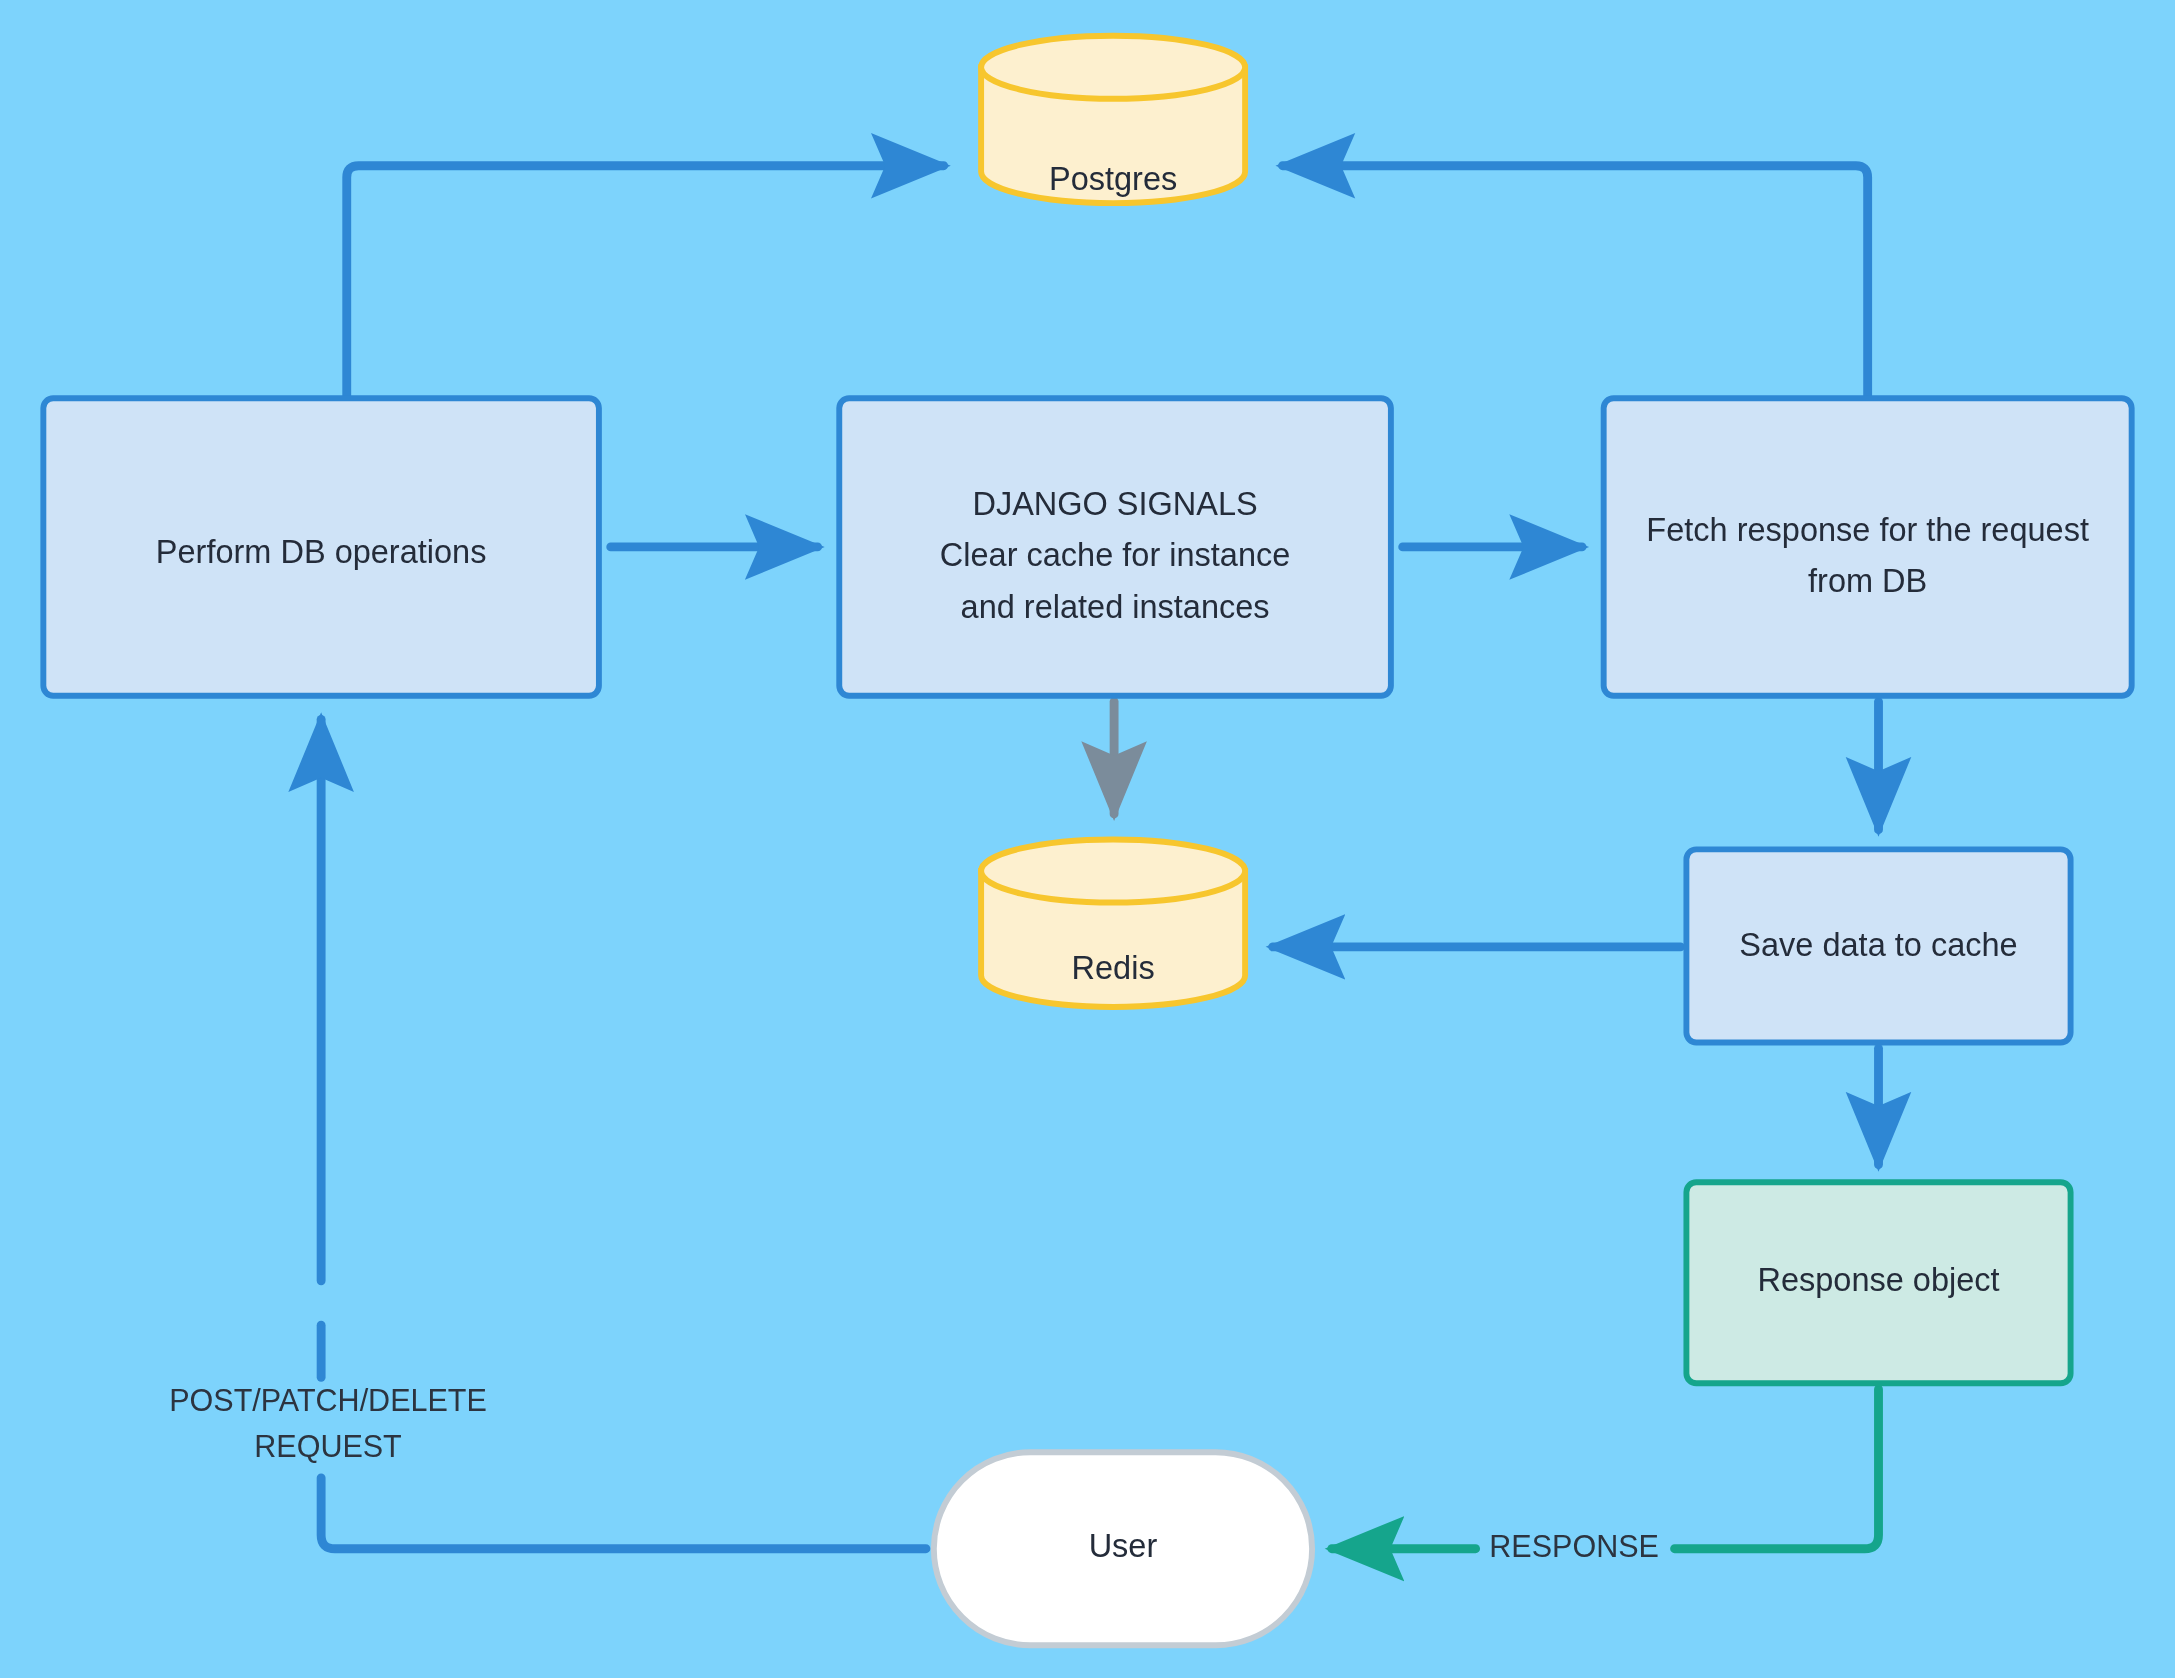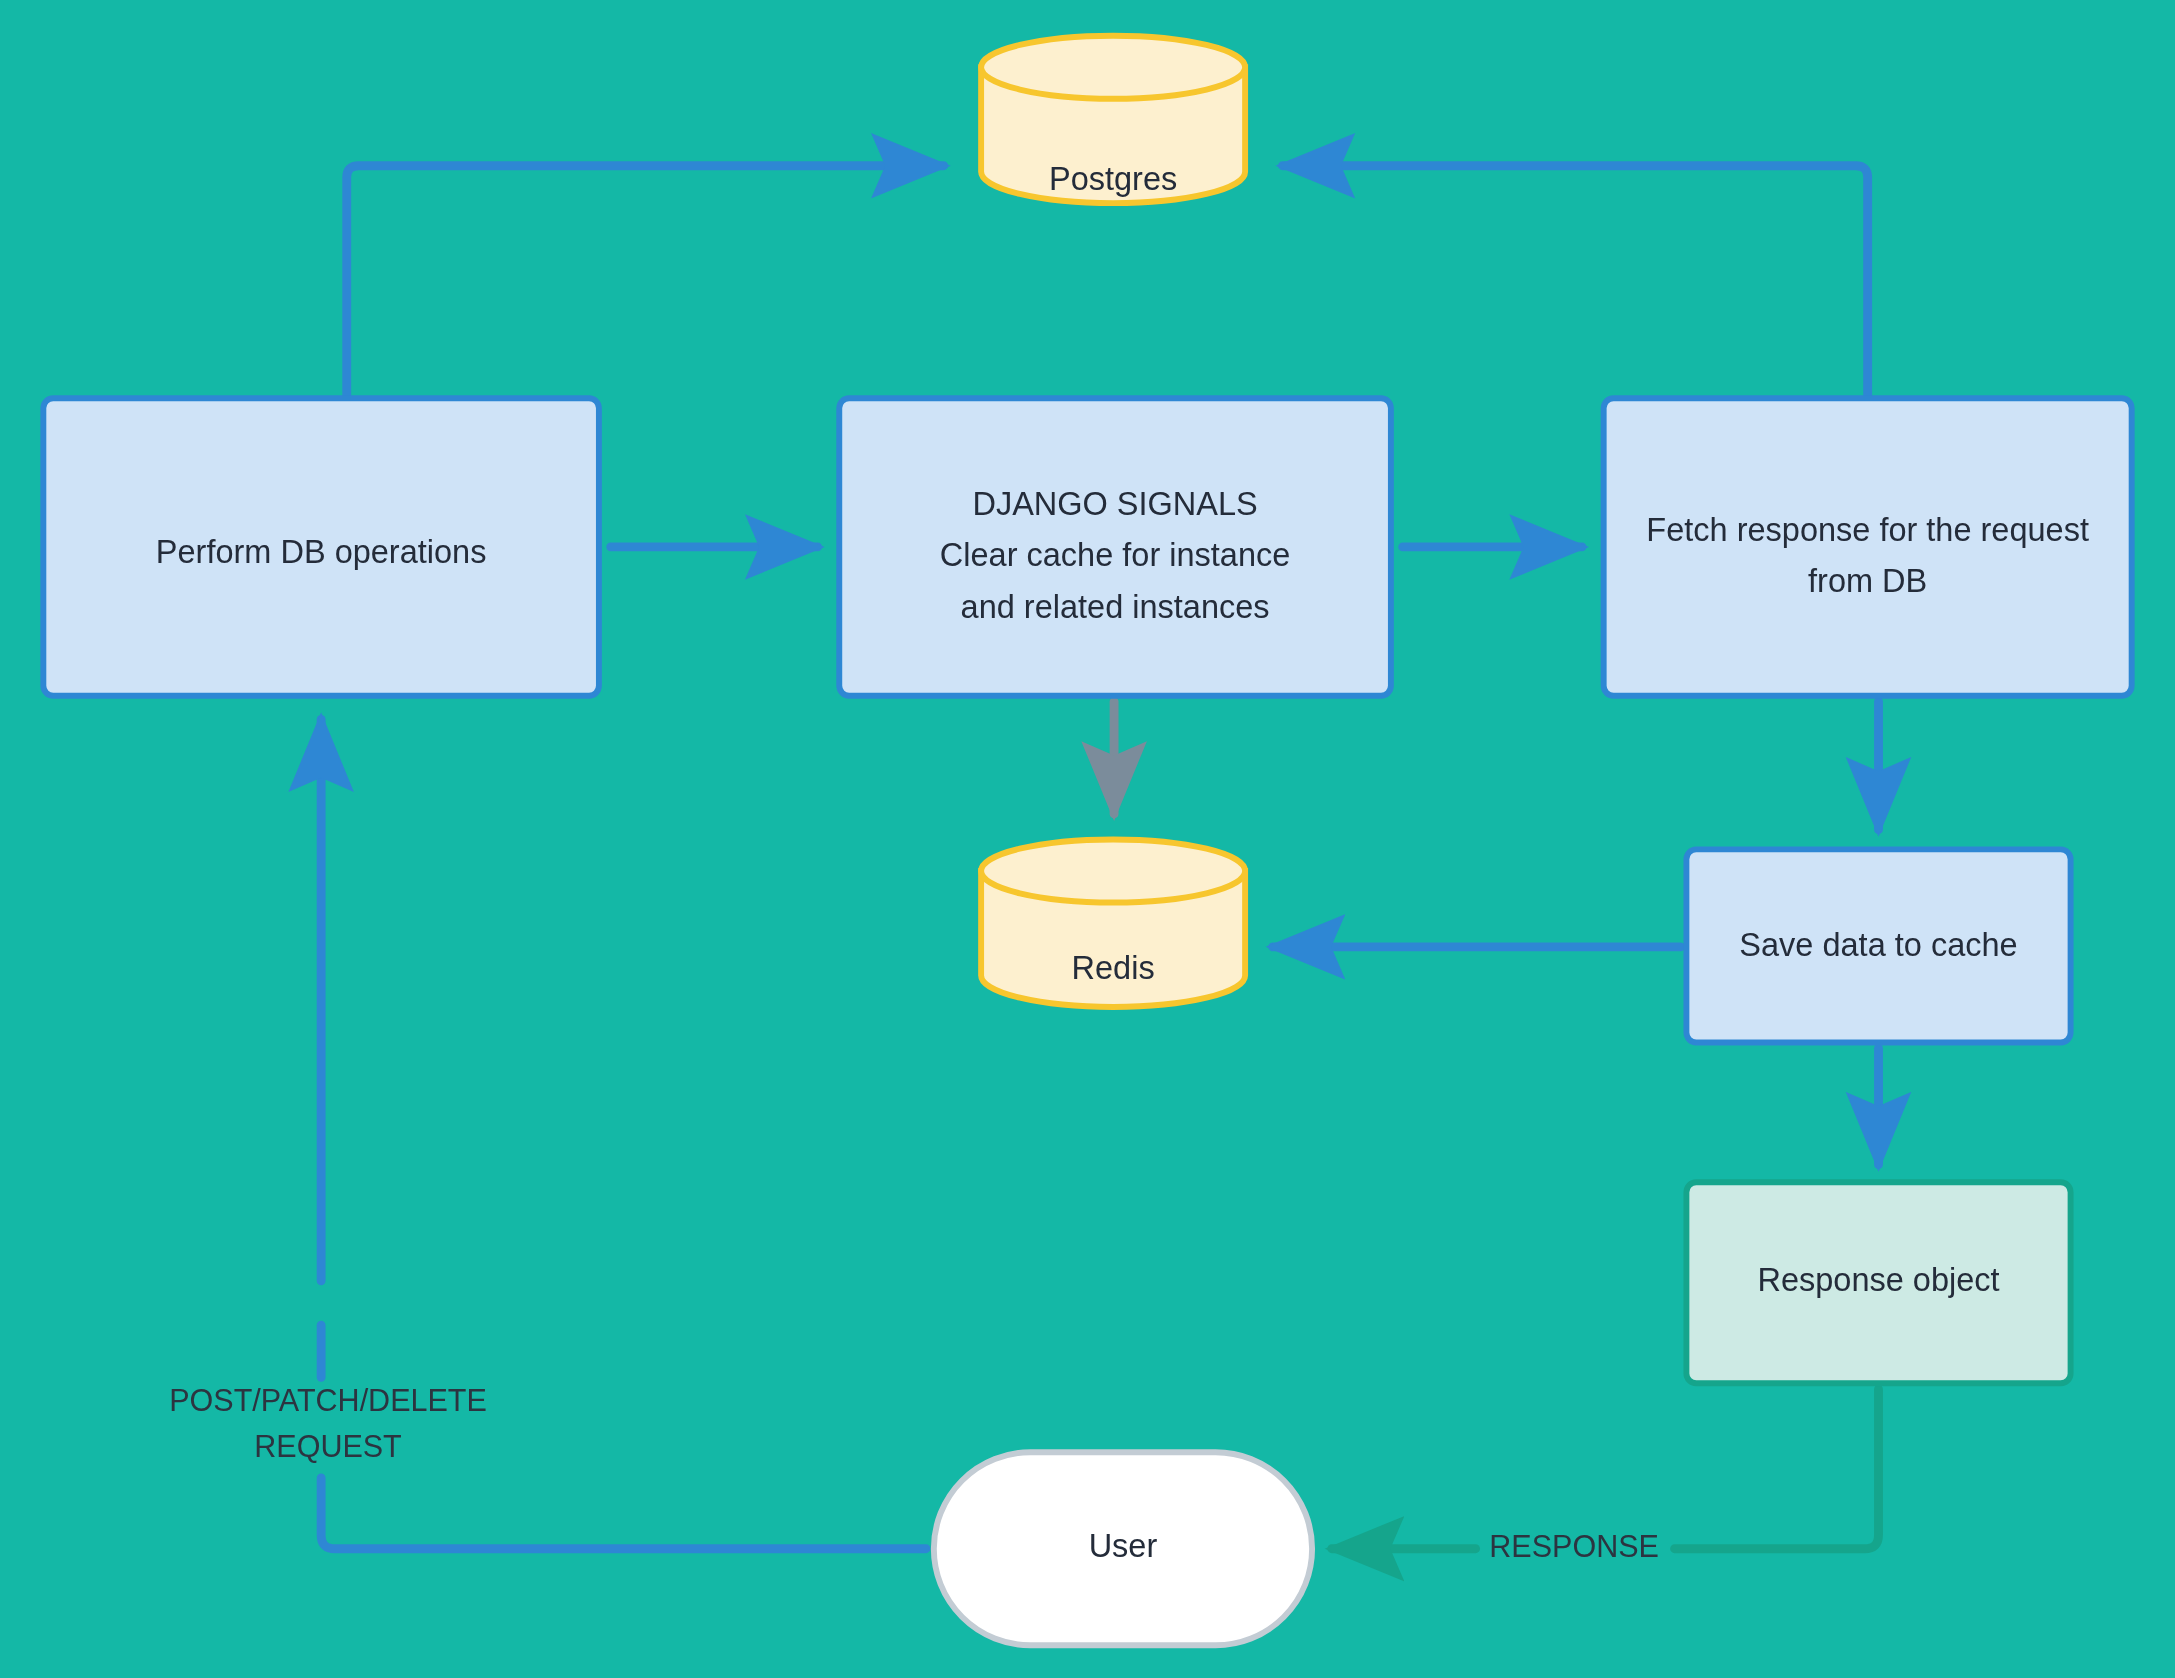--- a/index.html
+++ b/index.html
@@ -10,21 +10,21 @@
   body {
     width: 2175px;
     height: 1679px;
     font-family: "Liberation Sans", sans-serif;
     overflow: hidden;
   }
   #diagram-root {
     position: relative;
     width: 2175px;
     height: 1679px;
-    background: #14b8a6;
+    background: #7dd3fc;
   }
   svg.canvas {
     position: absolute;
     top: 0; left: 0;
     width: 2175px;
     height: 1679px;
     display: block;
   }
   .node-label {
     font-family: "Liberation Sans", sans-serif;

